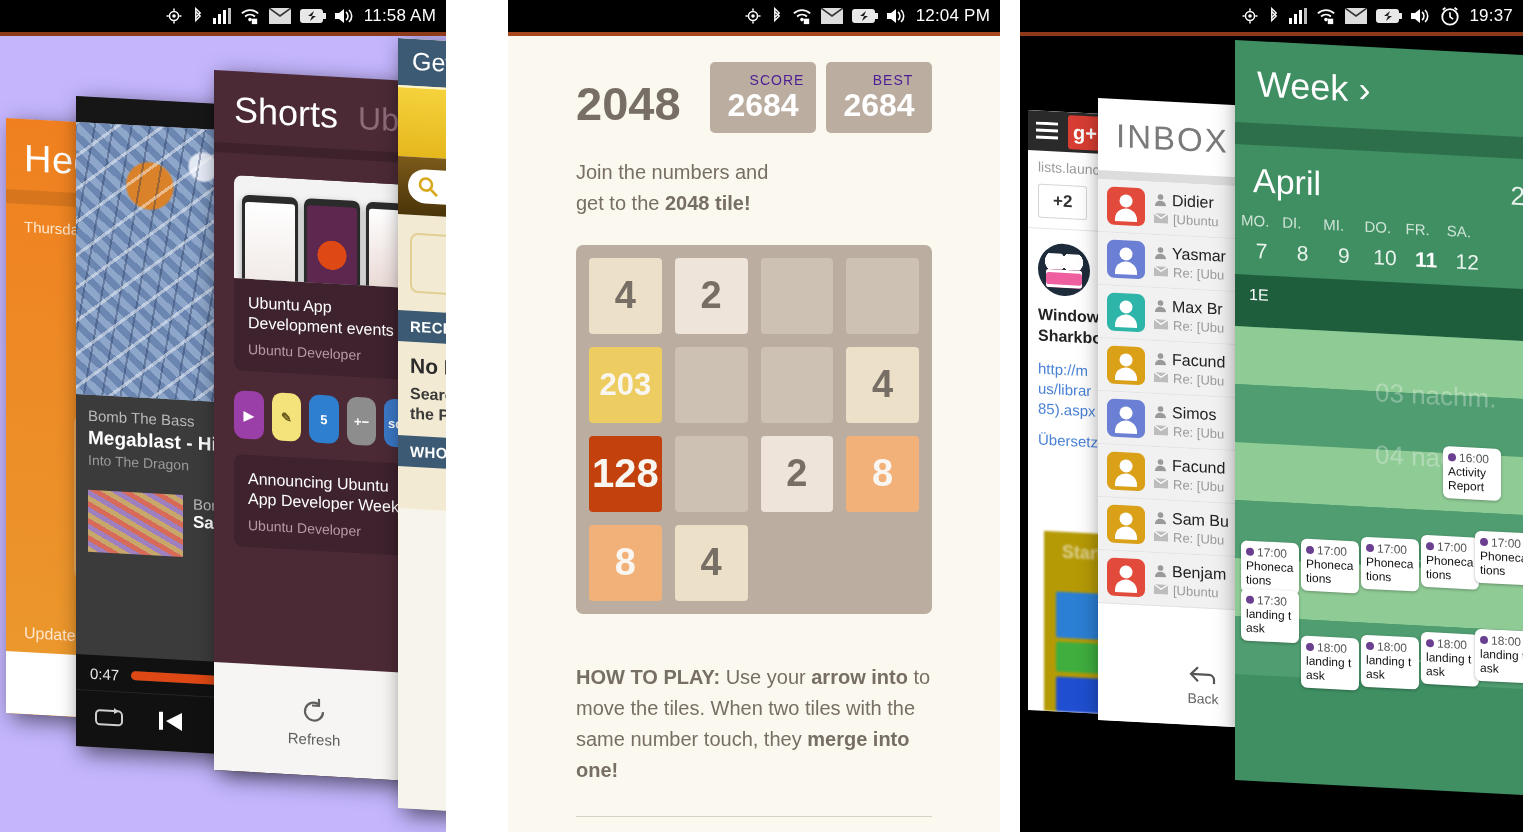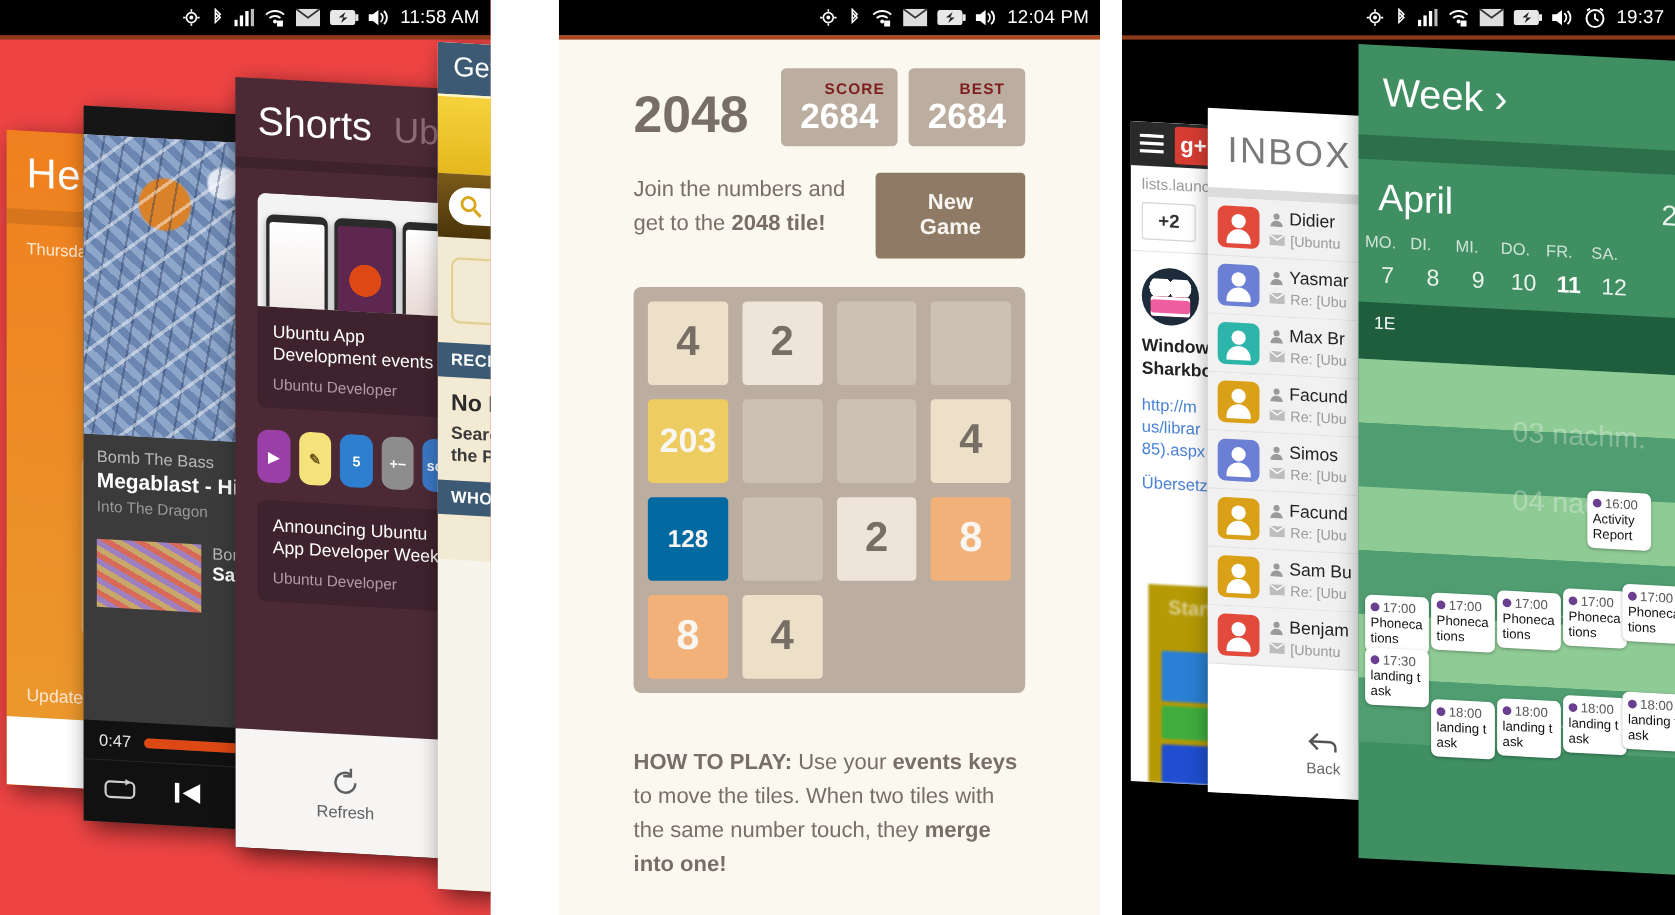--- a/index.html
+++ b/index.html
@@ -6,21 +6,21 @@
   html, body {
     width: 1523px; height: 832px;
     background: #ffffff;
     font-family: "Liberation Sans", sans-serif;
     overflow: hidden;
   }
   .stage { position: relative; width: 1523px; height: 832px; background:#fff; }
 
   
   .panel { position: absolute; top: 0; height: 832px; overflow: hidden; }
-  #panel-left   { left: 0;    width: 446px;  background: #ef4444; }
+  #panel-left   { left: 0;    width: 446px;  background: #c4b5fd; }
   #panel-center { left: 508px; width: 492px; background: #faf8ef; }
   #panel-right  { left: 1020px; width: 503px; background: #000; }
 
   
   .statusbar {
     position: absolute; top: 0; left: 0; right: 0; height: 32px;
     background: #000; color: #fff;
     display: flex; align-items: center; justify-content: flex-end;
     gap: 9px; padding-right: 10px; z-index: 60;
   }
@@ -139,21 +139,21 @@
   #card-friends .cf-nf p { color:#3a3a3a; font-size:16px; font-weight:700; line-height:1.25; margin-top:6px;}
   #card-friends .cf-foot { position:absolute; left:0; right:0; bottom:0; height:300px; background:#f7f4eb;}
 
   
   .g2048 { position:absolute; top:36px; left:0; right:0; padding: 26px 68px 0 68px; }
   .g-head { display:flex; align-items:flex-start; justify-content:space-between; }
   .g-title { font-size:47px; font-weight:700; color:#776e65; line-height:1; padding-top:18px;}
   .g-scores { display:flex; gap:10px; }
   .g-scorebox { width:106px; border-radius:5px; background:#bbada0; color:#fff; text-align:center;
        padding:10px 0 10px 0;}
-  .g-scorebox .lbl { font-size:14px; font-weight:700; color:#7f1d1d; letter-spacing:1px;margin-left:28px; }
+  .g-scorebox .lbl { font-size:14px; font-weight:400; color:#4c1d95; letter-spacing:1px;margin-left:28px; }
   .g-scorebox .val { font-size:32px; font-weight:700; line-height:1.05; margin-top:1px;}
   .g-sub { display:flex; align-items:flex-start; justify-content:space-between; margin-top:24px; }
   .g-sub p { color:#776e65; font-size:20px; line-height:1.55; max-width:220px;}
   .g-sub p b { font-weight:700; }
   .g-newgame { background:#8f7a66; color:#f9f6f2; font-size:20px; font-weight:700; border:none;
       border-radius:4px; padding:16px 22px; cursor:pointer; font-family:inherit;}
   .g-grid { margin-top:26px; background:#bbada0; border-radius:7px; padding:13px;
       display:grid; grid-template-columns:repeat(4,1fr); gap:13px; }
   .g-cell { height:76px; border-radius:4px; background:#cdc1b4; display:flex; align-items:center;
       justify-content:center; font-weight:700; }
@@ -501,42 +501,41 @@
             <div class="val">2684</div>
           </div>
         </div>
       </div>
 
       <div class="g-sub">
         <p>
           <span>Join the numbers and</span>
           <span>get to the </span><b>2048 tile!</b>
         </p>
-        <button class="g-newgame">New Game</button>
       </div>
 
       <div class="g-grid" id="game-grid">
           <div class="g-cell" style="background: rgb(237, 224, 200); color: rgb(119, 110, 101); font-size: 38px;">4</div>
           <div class="g-cell" style="background: rgb(238, 228, 218); color: rgb(119, 110, 101); font-size: 38px;">2</div>
           <div class="g-cell" style="background: rgb(205, 193, 180);"></div>
           <div class="g-cell" style="background: rgb(205, 193, 180);"></div>
           <div class="g-cell" style="background: rgb(237, 204, 97); color: rgb(249, 246, 242); font-size: 31px;">203</div>
           <div class="g-cell" style="background: rgb(205, 193, 180);"></div>
           <div class="g-cell" style="background: rgb(205, 193, 180);"></div>
           <div class="g-cell" style="background: rgb(237, 224, 200); color: rgb(119, 110, 101); font-size: 38px;">4</div>
-          <div class="g-cell" style="background: #0369a1; color: rgb(249, 246, 242); font-size: 22px;">128</div>
+          <div class="g-cell" style="background: #c2410c; color: rgb(249, 246, 242); font-size: 40px;">128</div>
           <div class="g-cell" style="background: rgb(205, 193, 180);"></div>
           <div class="g-cell" style="background: rgb(238, 228, 218); color: rgb(119, 110, 101); font-size: 38px;">2</div>
           <div class="g-cell" style="background: rgb(242, 177, 121); color: rgb(249, 246, 242); font-size: 38px;">8</div>
           <div class="g-cell" style="background: rgb(242, 177, 121); color: rgb(249, 246, 242); font-size: 38px;">8</div>
           <div class="g-cell" style="background: rgb(237, 224, 200); color: rgb(119, 110, 101); font-size: 38px;">4</div>
         </div>
 
       <div class="g-howto">
-        <b>HOW TO PLAY:</b><span> Use your </span><b>events keys</b><span> to move the tiles. When two tiles with the same number touch, they </span><b>merge into one!</b>
+        <b>HOW TO PLAY:</b><span> Use your </span><b>arrow into</b><span> to move the tiles. When two tiles with the same number touch, they </span><b>merge into one!</b>
       </div>
       <div class="g-rule"></div>
     </div>
   </div>
 
   <div class="gap" id="gap2"></div>
 
   <div class="panel" id="panel-right">
 
     <div class="statusbar">

